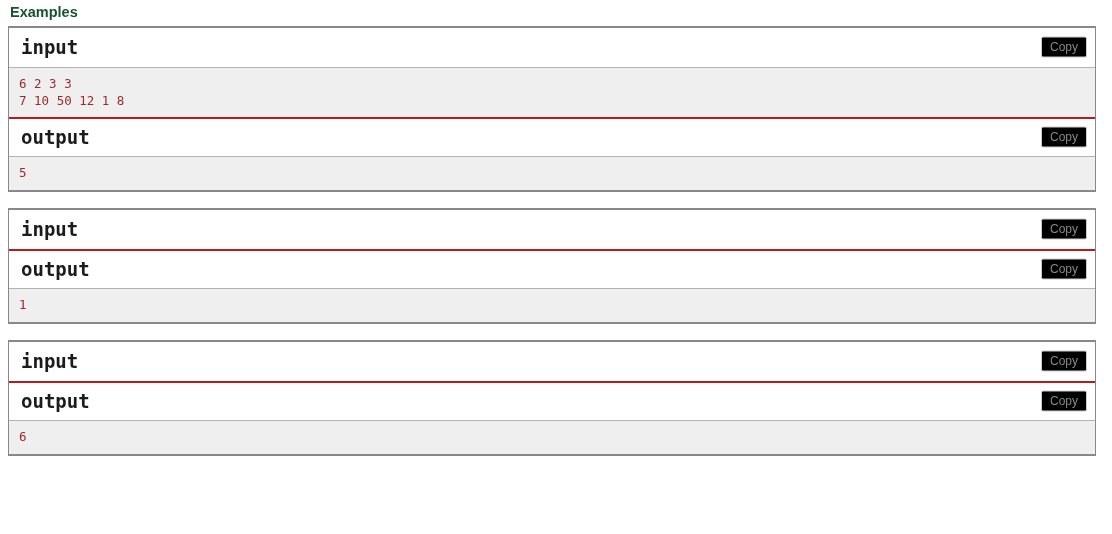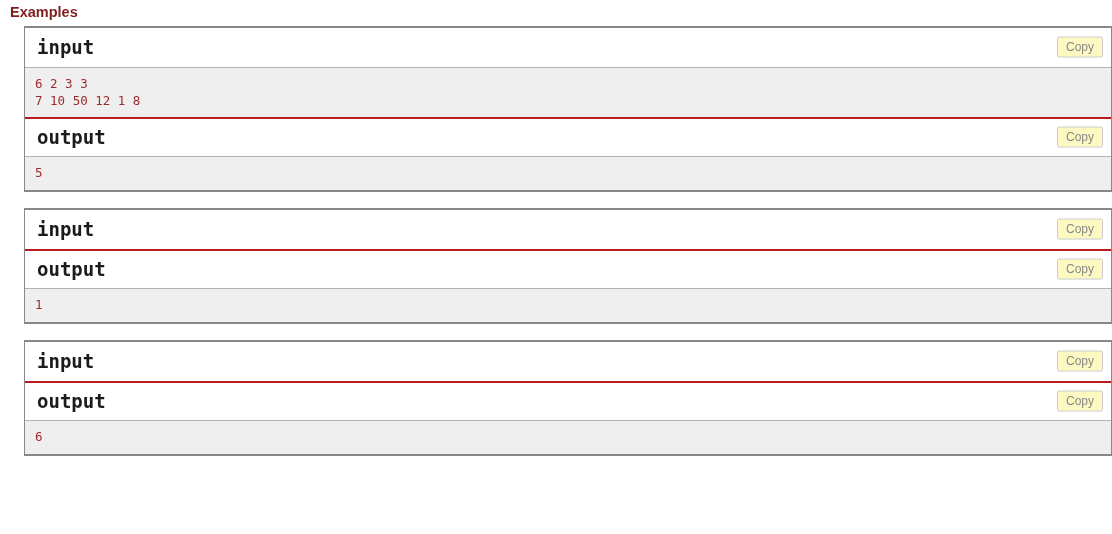--- a/index.html
+++ b/index.html
@@ -20,34 +20,34 @@
     padding: 0 8px;
     box-sizing: border-box;
     width: 1112px;
   }
 
   
   .section-title {
     font-family: "Liberation Sans", sans-serif;
     font-size: 14.5px;
     font-weight: bold;
-    color: #7f1d1d;
+    color: #14532d;
     line-height: 1;
     padding: 5px 0 6px 2px;
     margin: 0;
   }
 
   
   .sample-test {
     border: 1px solid #888888;
     border-top-width: 2px;
     border-bottom-width: 2px;
     background: #ffffff;
     box-sizing: border-box;
-    margin: 0 0 16px 16px;
+    margin: 0 0 16px 0;
     width: 1088px;
   }
   .sample-test:last-child { margin-bottom: 0; }
 
   
   .io-title {
     position: relative;
     background: #ffffff;
     height: 39px;
     box-sizing: border-box;
@@ -65,21 +65,21 @@
   }
 
   .copy-btn {
     position: absolute;
     right: 8px;
     top: 50%;
     transform: translateY(-50%);
     font-family: "Liberation Sans", sans-serif;
     font-size: 12px;
     color: #888888;
-    background: #fef9c3;
+    background: #000000;
     border: 1px solid #cccccc;
     border-radius: 2px;
     padding: 3px 8px 4px 8px;
     line-height: 1;
     cursor: pointer;
     user-select: none;
   }
 
   
   pre.io-data {

